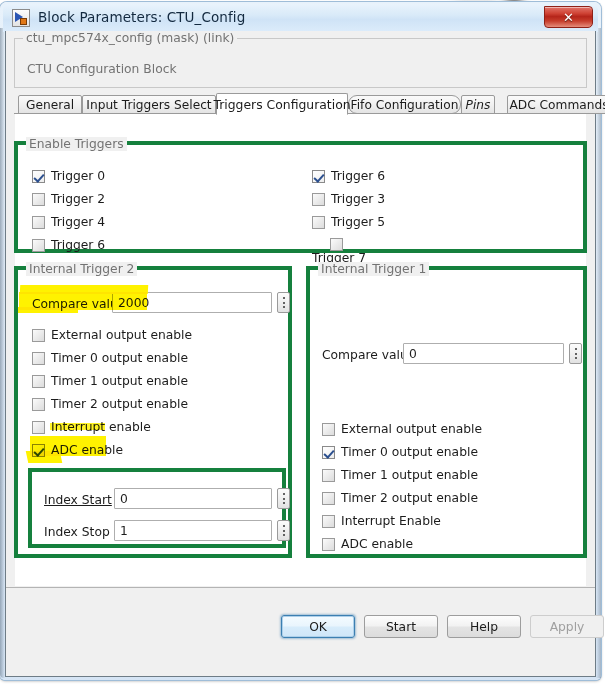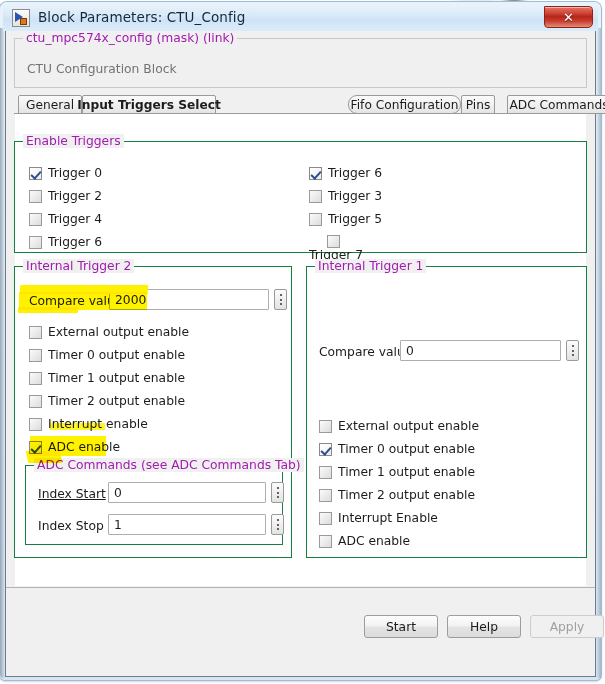--- a/index.html
+++ b/index.html
@@ -108,21 +108,21 @@
 
   
   .mask-group {
     position: absolute; left: 8px; top: 7px; width: 573px; height: 50px;
     border: 1px solid #c8c8c8;
     background: #f0f0f0;
     box-sizing: border-box;
   }
   .group-legend {
     position: absolute; background: #f0f0f0;
-    font-size: 12.3px; color: #a21caf;
+    font-size: 12.3px; color: #737373;
     padding: 0 3px; white-space: nowrap;
   }
   .mask-group .group-legend { left: 8px; top: -8px; }
   .mask-desc {
     position: absolute; left: 12px; top: 23px;
     font-size: 12.3px; color: #737373; white-space: nowrap;
   }
 
   
   .tabstrip {
@@ -145,21 +145,21 @@
     font-size: 12.4px;
   }
   .tab-content-top {
     position: absolute; left: 8px; top: 82px; width: 573px; height: 1px;
     background: #9a9a9a;
   }
 
   
   .gbox {
     position: absolute;
-    border: 1px solid #15803d;
+    border: 4px solid #15803d;
     background: transparent;
     box-sizing: border-box;
   }
   .gbox > .group-legend { left: 8px; top: -8px; }
 
   
   #grp-enable { left: 8px; top: 110px; width: 573px; height: 112px; }
   
   #grp-it0 { left: 8px; top: 235px; width: 278px; height: 292px; }
   
@@ -285,27 +285,30 @@
 
     <div class="mask-group">
       <span class="group-legend">ctu_mpc574x_config (mask) (link)</span>
       <span class="mask-desc">CTU Configuration Block</span>
     </div>
 
     <div class="tabstrip" id="tabstrip">
         <div class="tab" style="left: 0px; width: 64px;">
           <span>General</span>
         </div>
-        <div class="tab" style="left: 64px; width: 134px; font-weight: bold;">
+        <div class="tab" style="left: 64px; width: 134px;">
           <span>Input Triggers Select</span>
+        </div>
+        <div class="tab active" style="left: 198px; width: 132px;">
+          <span>Triggers Configuration</span>
         </div>
         <div class="tab" style="left: 330px; width: 113px; border-radius: 9px;">
           <span>Fifo Configuration</span>
         </div>
-        <div class="tab" style="left: 443px; width: 34px;">
+        <div class="tab" style="left: 443px; width: 34px; font-style: italic;">
           <span>Pins</span>
         </div>
         <div class="tab" style="left: 489px; width: 104px;">
           <span>ADC Commands</span>
         </div>
       </div>
     <div class="tab-content-top"></div>
 
     <div class="dlg-body-white"></div>
 
@@ -381,21 +384,20 @@
             <span class="cb"></span>
             <span class="cb-label">Interrupt enable</span>
           </div>
           <div class="cb-row" style="left: 14px; top: 173px;">
             <span class="cb checked"></span>
             <span class="cb-label">ADC enable</span>
           </div>
         </div>
 
       <div class="gbox" id="grp-adccmd">
-        <span class="group-legend">ADC Commands (see ADC Commands Tab)</span>
 
         <span class="field-label" style="left:12px; top:21px;text-decoration:underline;">Index Start</span>
         <div class="txtbox" style="left:82px; top:16px; width:158px; height:21px;">0</div>
         <div class="spinner" style="left:245px; top:16px; width:13px; height:21px;">
           <i></i>
             <i></i>
             <i></i>
         </div>
 
         <span class="field-label" style="left:12px; top:53px;">Index Stop</span>
@@ -449,19 +451,20 @@
 
     <div class="hl" style="left:14px; top:254px; width:128px; height:9px; transform: skewX(-3deg);"></div>
     <div class="hl" style="left:13px; top:261px; width:128px; height:18px; mix-blend-mode: multiply;"></div>
     <div class="hl" style="left:12px; top:276px; width:60px; height:6px; mix-blend-mode: multiply;"></div>
 
     <div class="hl" style="left:24px; top:405px; width:76px; height:20px; mix-blend-mode: multiply;"></div>
     <div class="hl" style="left:21px; top:420px; width:34px; height:12px; mix-blend-mode: multiply; transform: skewX(12deg);"></div>
     <div class="hl" style="left:44px; top:392px; width:55px; height:7px; mix-blend-mode: multiply; opacity:.85;"></div>
 
     <div class="btnbar">
+      <div class="btn default" style="left:275px;">OK</div>
       <div class="btn" style="left:358px;">Start</div>
       <div class="btn" style="left:441px;">Help</div>
       <div class="btn disabled" style="left:524px; border-color:#cdcdcd; background:#f0f0f0;">Apply</div>
     </div>
 
   </div>
 </div>
 
 </body></html>

